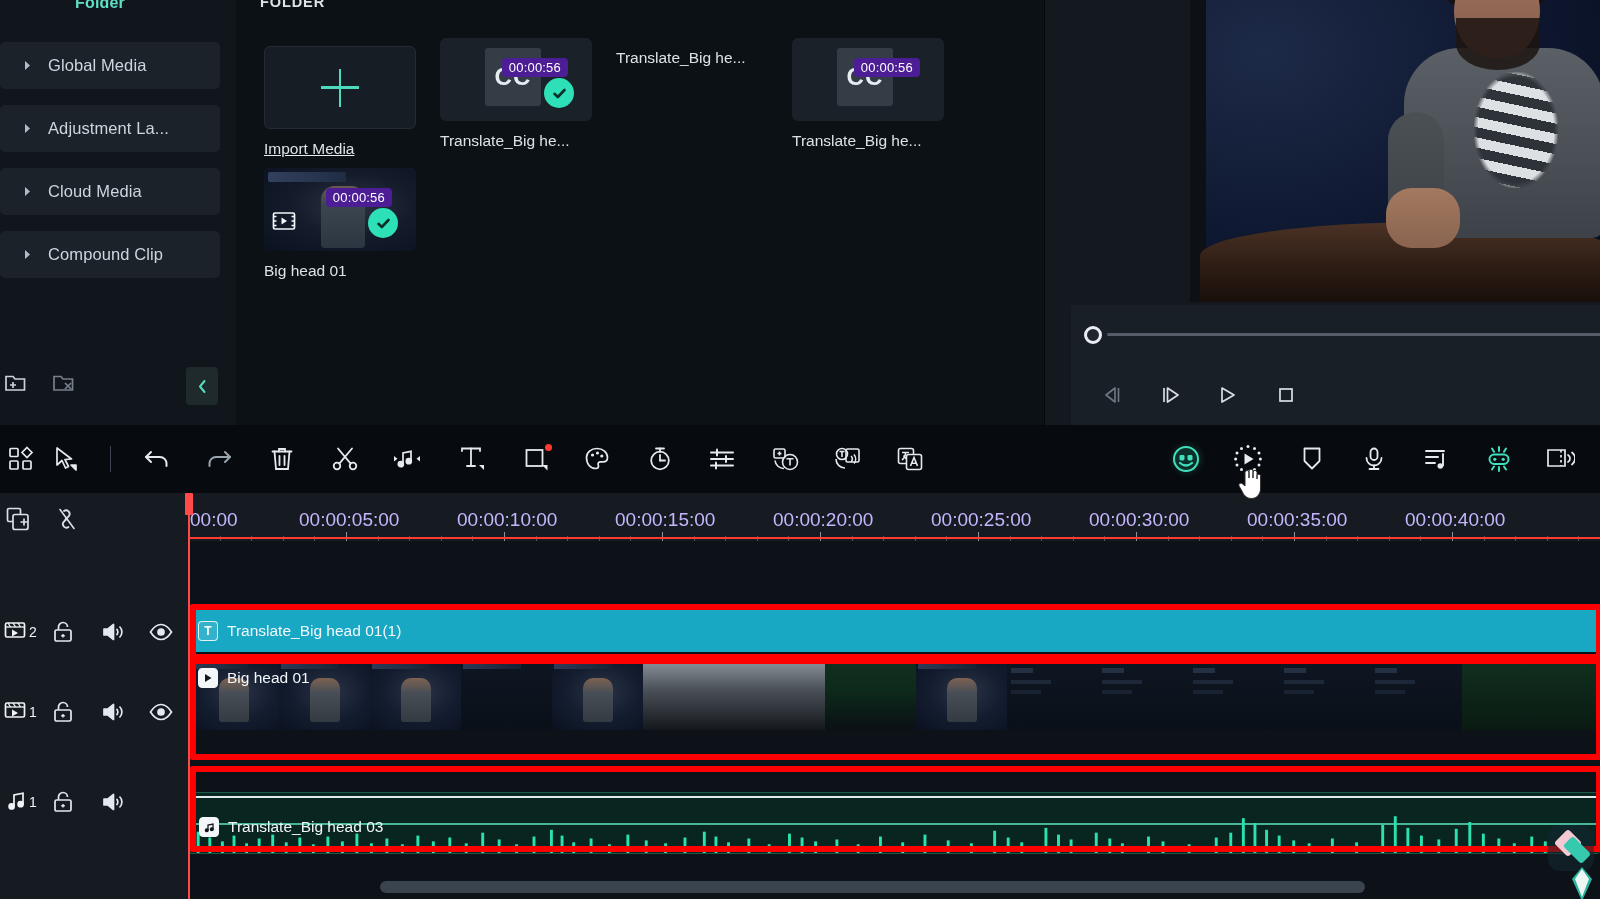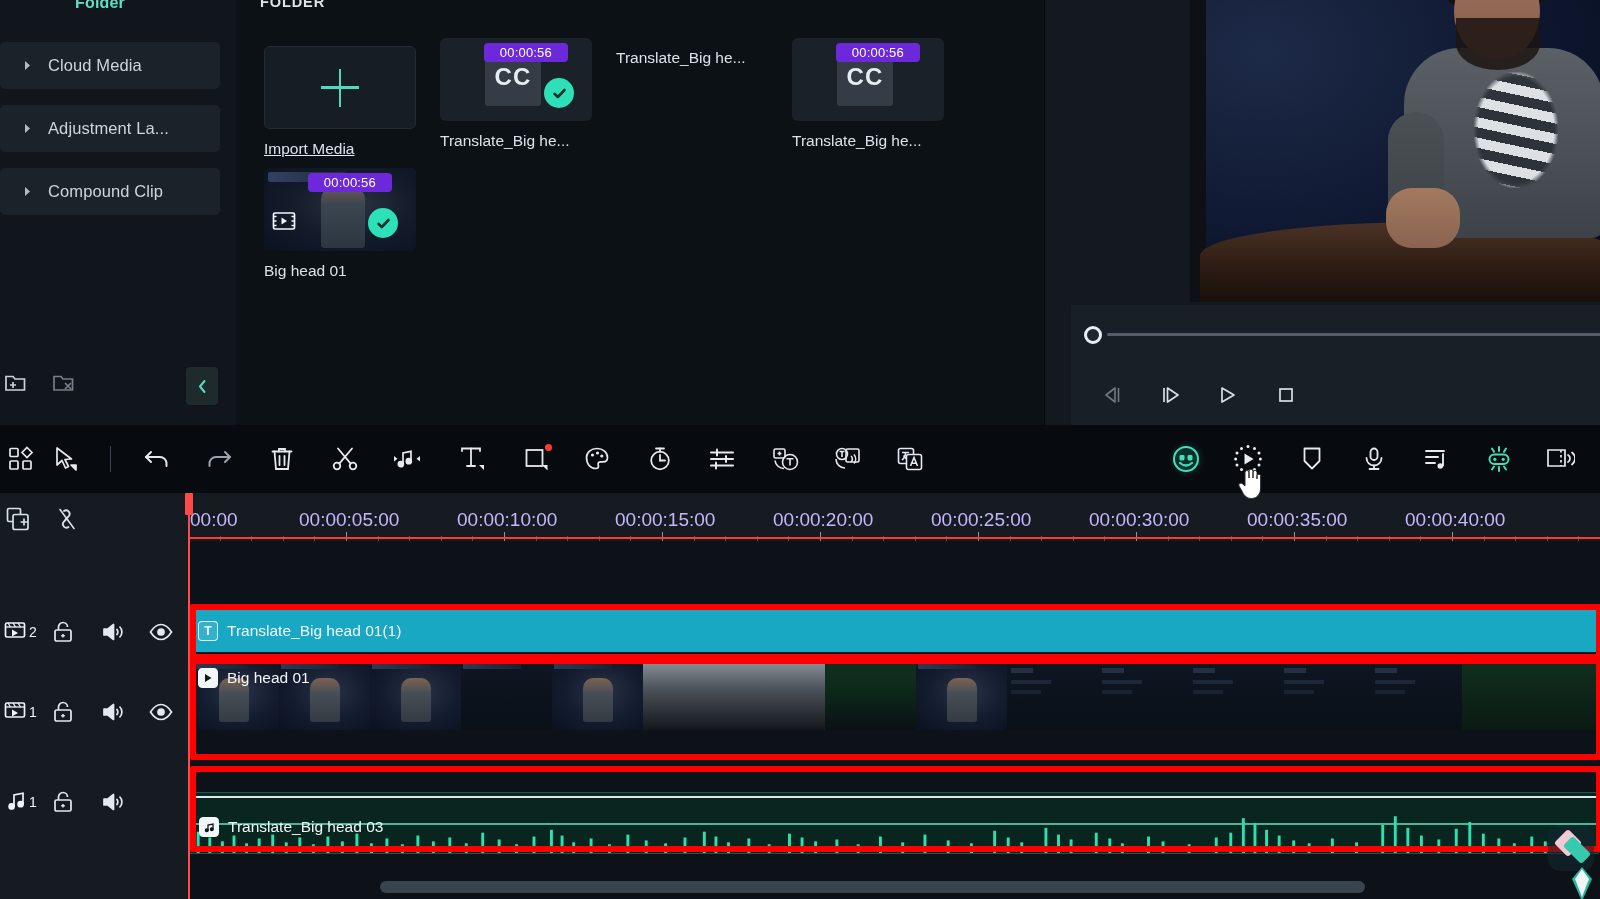--- a/index.html
+++ b/index.html
@@ -74,23 +74,23 @@
     display: flex; align-items: center; justify-content: center;
   }
   .plus-v, .plus-h { position:absolute; background:#4fd9bd; }
   .plus-v { width: 2.5px; height: 38px; }
   .plus-h { height: 2.5px; width: 38px; }
   .mb-name {
     margin-top: 11px; font-size: 15.5px; color: #dbe2e9;
     white-space: nowrap; overflow: hidden;
   }
   .dur-badge {
-    position: absolute; right: 24px; top: 5px;
-    background: #6d28d9; color: #fff; font-size: 13px;
-    padding: 2px 16px; border-radius: 4px; font-family: "Liberation Sans", sans-serif;
+    position: absolute; right: 24px; top: 20px;
+    background: #4c1d95; color: #fff; font-size: 13px;
+    padding: 2px 7px; border-radius: 4px; font-family: "Liberation Sans", sans-serif;
     letter-spacing: .2px; z-index: 3;
   }
   .cc-box {
     position: absolute; left: 48%; top: 10px; transform: translateX(-50%);
     width: 56px; height: 58px; background: rgba(160,175,190,.20);
     border-radius: 3px; display: flex; align-items: center; justify-content: center;
     font-size: 24px; font-weight: 700; color: #e6ecf2; letter-spacing: 1px;
   }
   .music-box {
     position: absolute; left: 50%; top: 10px; transform: translateX(-50%);
@@ -369,29 +369,37 @@
     <div class="folder-sidebar">
       <div class="folder-tab-label">Folder</div>
 
       <div class="folder-list">
         <div class="folder-item">
           <span class="caret">
             <svg width="9" height="11" viewBox="0 0 9 11">
                 <path d="M2 1 L7 5.5 L2 10 Z" fill="currentColor"></path>
               </svg>
           </span>
-          <span class="flabel">Cloud Media</span>
+          <span class="flabel">Global Media</span>
         </div>
         <div class="folder-item">
           <span class="caret">
             <svg width="9" height="11" viewBox="0 0 9 11">
                 <path d="M2 1 L7 5.5 L2 10 Z" fill="currentColor"></path>
               </svg>
           </span>
           <span class="flabel">Adjustment La...</span>
+        </div>
+        <div class="folder-item">
+          <span class="caret">
+            <svg width="9" height="11" viewBox="0 0 9 11">
+                <path d="M2 1 L7 5.5 L2 10 Z" fill="currentColor"></path>
+              </svg>
+          </span>
+          <span class="flabel">Cloud Media</span>
         </div>
         <div class="folder-item">
           <span class="caret">
             <svg width="9" height="11" viewBox="0 0 9 11">
                 <path d="M2 1 L7 5.5 L2 10 Z" fill="currentColor"></path>
               </svg>
           </span>
           <span class="flabel">Compound Clip</span>
         </div>
       </div>

